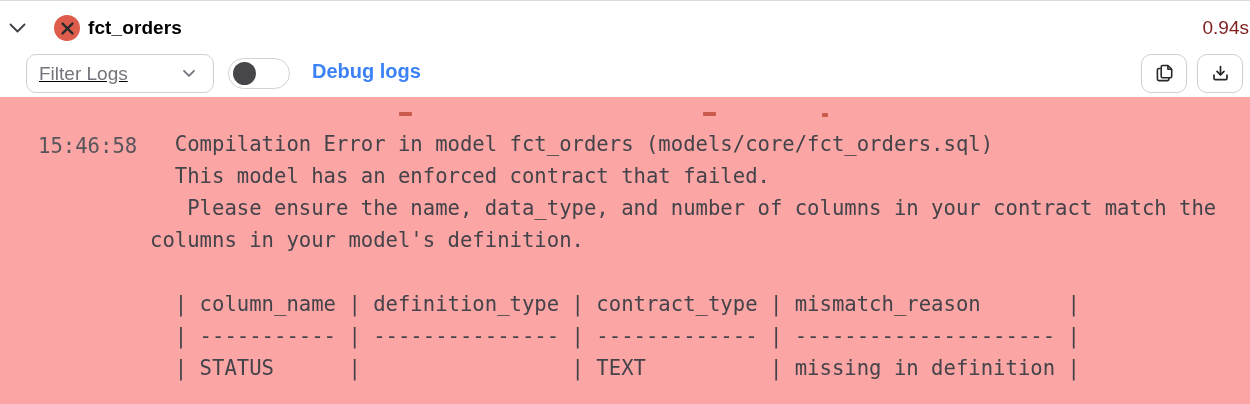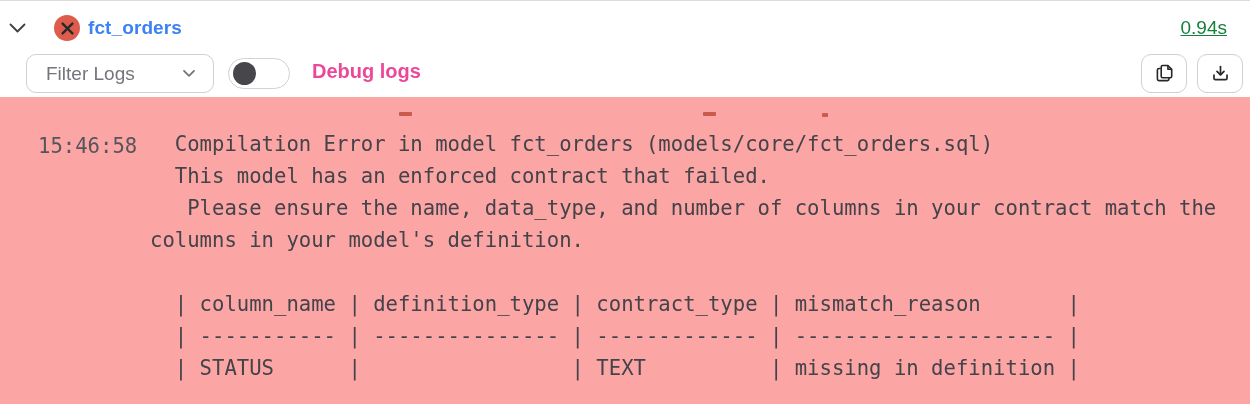--- a/index.html
+++ b/index.html
@@ -21,58 +21,59 @@
     width: 19px; height: 14px; cursor: pointer;
   }
   .error-badge {
     position: absolute; left: 54px; top: 14px;
     width: 26px; height: 26px; border-radius: 50%;
     background: var(--error-red, #de5c4b);
     display: flex; align-items: center; justify-content: center;
   }
   .model-name {
     position: absolute; left: 88px; top: 16px;
-    font-size: 19px; font-weight: 700; color: #3b82f6;
+    font-size: 19px; font-weight: 700; color: #000000;
     letter-spacing: 0.1px;
   }
   .duration {
-    position: absolute; right: 23px; top: 16px;
-    font-size: 19px; font-weight: 400; color: #15803d; text-decoration: underline;
+    position: absolute; right: 1px; top: 16px;
+    font-size: 19px; font-weight: 400; color: #7f1d1d;
   }
 
   
   .filter-btn {
     position: absolute; left: 26px; top: 53px;
     width: 188px; height: 39px;
     background: #ffffff;
     border: 1px solid #cfcfd4;
     border-radius: 10px;
     display: flex; align-items: center; justify-content: space-between;
-    padding: 0 17px 0 19px;
+    padding: 0 17px 0 12px;
     cursor: pointer;
+    text-decoration: underline;
   }
   .filter-btn .label {
     font-size: 19px; font-weight: 500; color: #74747c;
   }
   .toggle {
     position: absolute; left: 228px; top: 57px;
     width: 62px; height: 31px;
     background: #ffffff;
     border: 1.5px solid #d2d2d7;
     border-radius: 16px;
     cursor: pointer;
   }
   .toggle .knob {
     position: absolute; left: 4px; top: 2.5px;
     width: 23px; height: 23px; border-radius: 50%;
     background: #47474b;
   }
   .debug-label {
     position: absolute; left: 312px; top: 59px;
-    font-size: 20px; font-weight: 600; color: #ec4899;
+    font-size: 20px; font-weight: 600; color: #3b82f6;
   }
   .icon-btn {
     position: absolute; top: 53px;
     width: 46px; height: 39px;
     background: #ffffff;
     border: 1px solid #cfcfd4;
     border-radius: 10px;
     display: flex; align-items: center; justify-content: center;
     cursor: pointer;
   }

